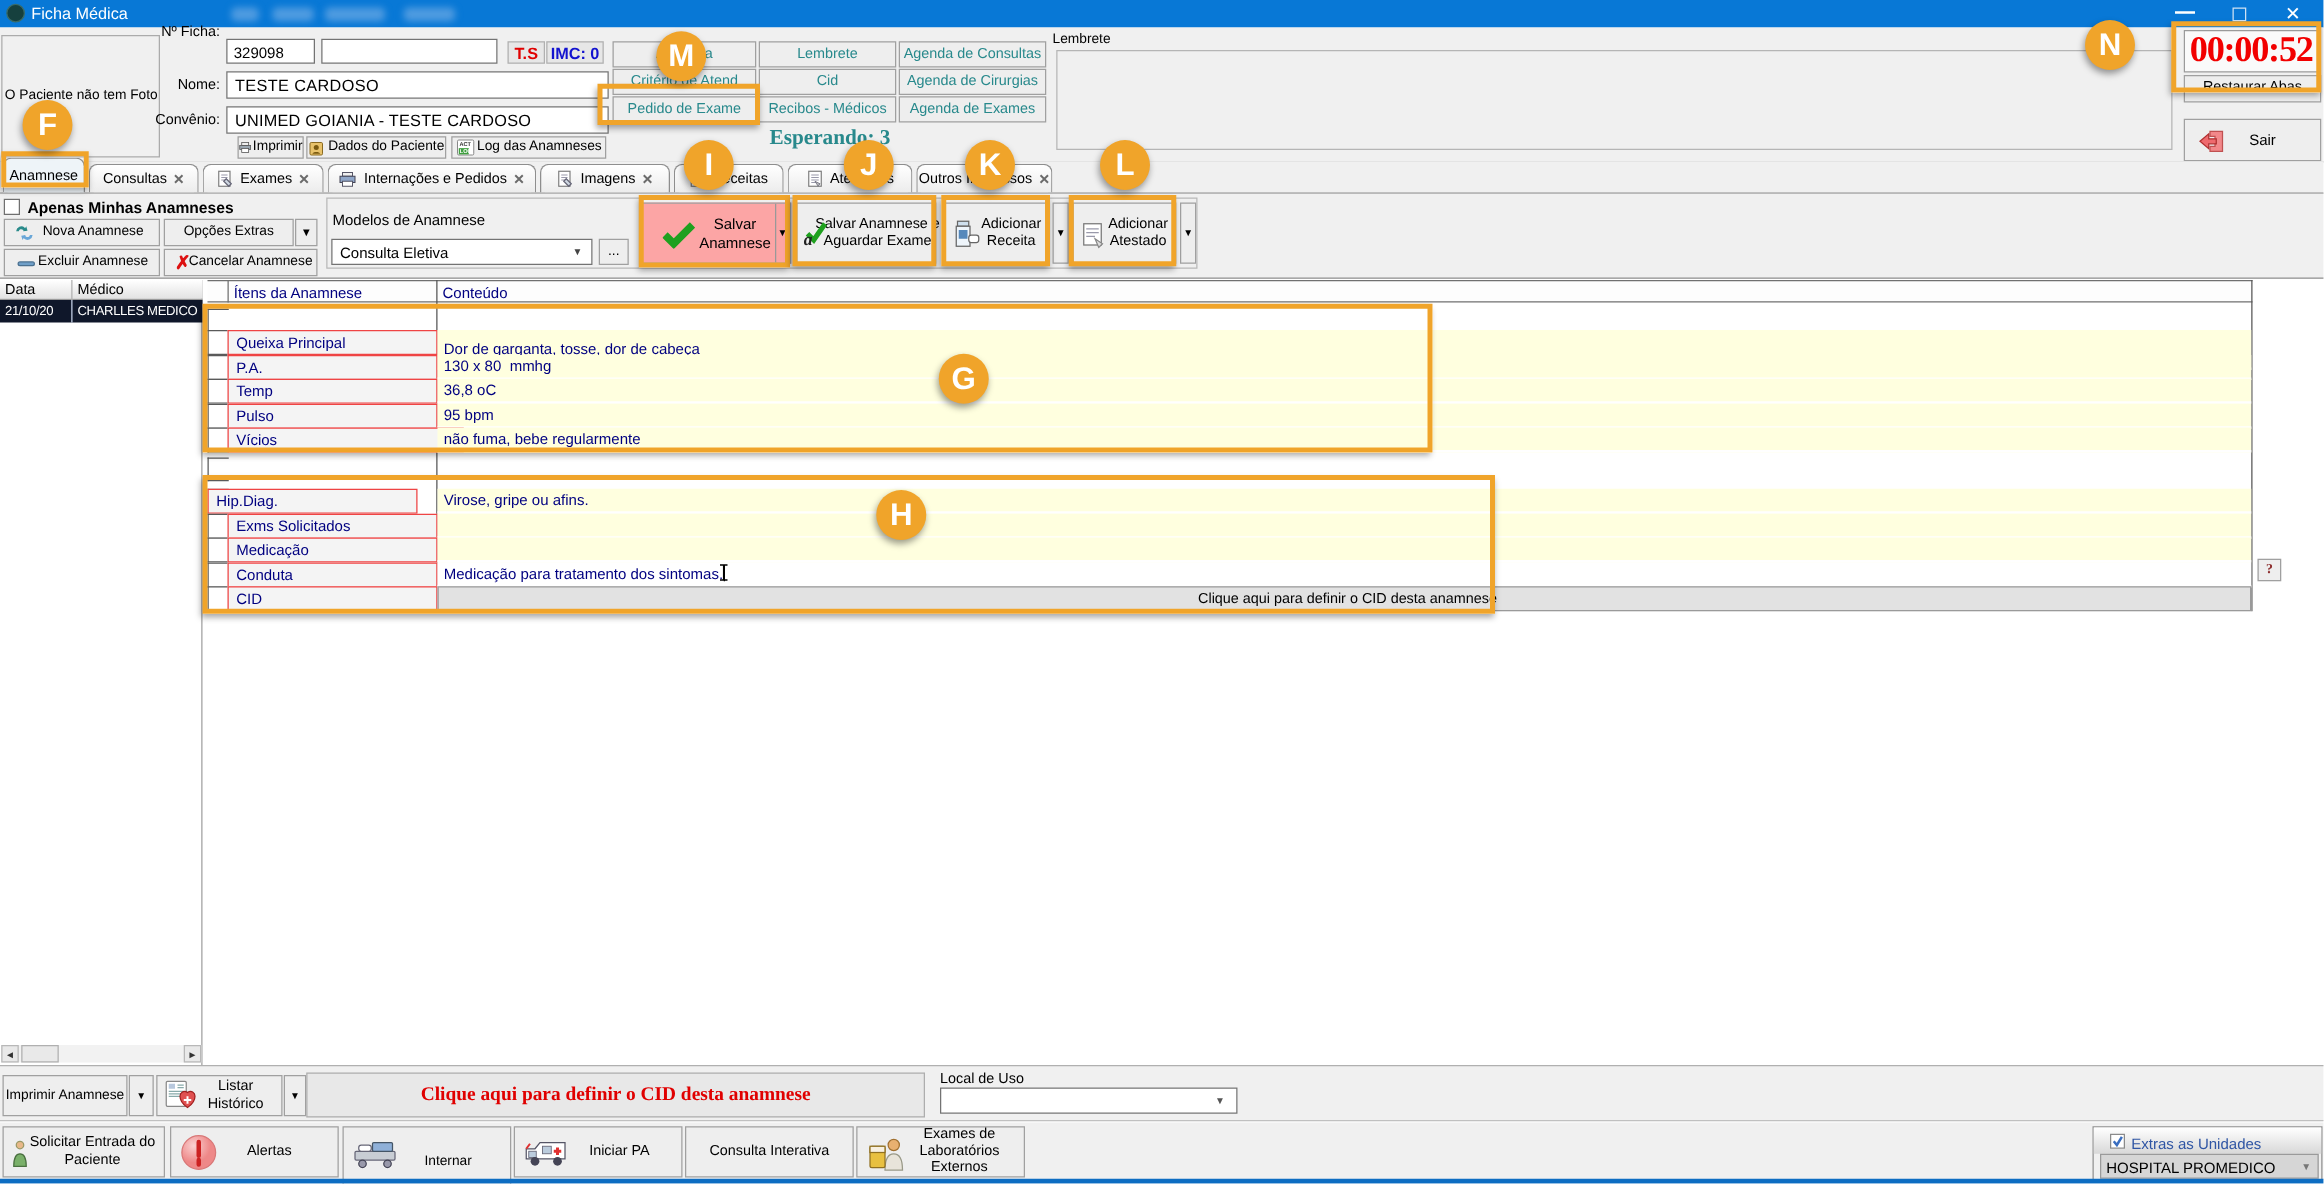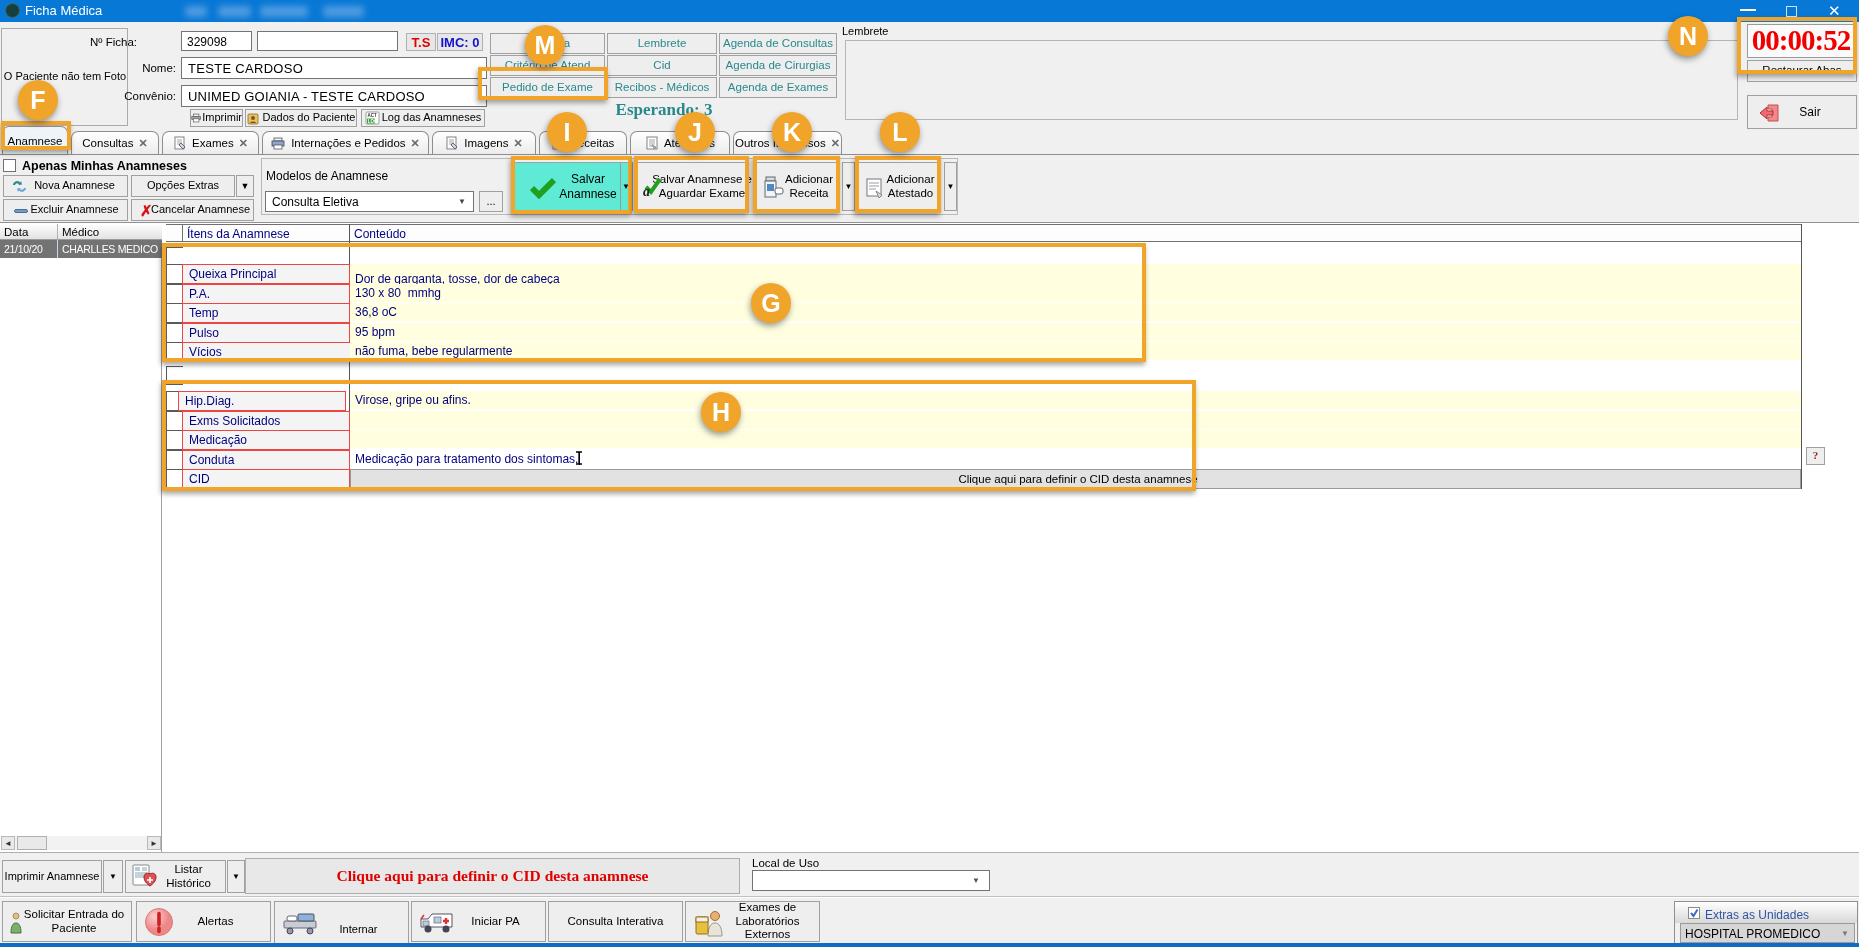--- a/index.html
+++ b/index.html
@@ -28,21 +28,21 @@
 <div class="abs" style="left:218px;top:6px;width:33px;height:11px;background:#4f9be0;filter:blur(3px);border-radius:4px"></div>
 <div class="abs" style="left:260px;top:6px;width:48px;height:11px;background:#4f9be0;filter:blur(3px);border-radius:4px"></div>
 <div class="abs" style="left:323px;top:6px;width:41px;height:11px;background:#4f9be0;filter:blur(3px);border-radius:4px"></div>
 <div class="abs" style="left:1740px;top:9px;width:16px;height:2px;background:#fff"></div>
 <div class="abs" style="left:1786px;top:6px;width:11px;height:11px;border:1.5px solid #cfe2f4"></div>
 <div class="abs" style="left:1828px;top:2px;color:#fff;font-size:15px;font-weight:400">✕</div>
 
 <div class="abs" style="left:0;top:22px;width:1859px;height:108px;background:#f0f0f0;border-bottom:1px solid #b0b0b0"></div>
 <div class="abs" style="left:1px;top:28px;width:127px;height:98px;border:1px solid #ababab;background:#f0f0f0"></div>
 <div class="abs" style="left:3px;top:70px;width:124px;text-align:center;font-size:11px;white-space:nowrap">O Paciente não tem Foto</div>
-<div class="abs" style="left:90px;top:36px;width:86px;font-size:11.5px">Nº Ficha:</div>
+<div class="abs" style="left:90px;top:20px;width:86px;text-align:right;font-size:11.5px">Nº Ficha:</div>
 <div class="tb" style="left:181px;top:31px;width:71px;height:20px;font-size:12px;padding:3px 0 0 5px">329098</div>
 <div class="tb" style="left:257px;top:31px;width:141px;height:20px"></div>
 <div class="abs" style="left:406px;top:33px;width:30px;height:18px;background:#e7e7e7;border:1px solid #b0b0b0;color:#e00000;font-weight:bold;font-size:13px;text-align:center;padding-top:1px">T.S</div>
 <div class="abs" style="left:437px;top:33px;width:46px;height:18px;background:#e7e7e7;border:1px solid #b0b0b0;color:#1212cf;font-weight:bold;font-size:13px;text-align:center;padding-top:1px">IMC: 0</div>
 <div class="abs" style="left:90px;top:62px;width:86px;text-align:right;font-size:11.5px">Nome:</div>
 <div class="tb" style="left:181px;top:57px;width:306px;height:22px;font-size:13px;padding:3px 0 0 6px;letter-spacing:.3px">TESTE CARDOSO</div>
 <div class="abs" style="left:90px;top:90px;width:86px;text-align:right;font-size:11.5px">Convênio:</div>
 <div class="tb" style="left:181px;top:85px;width:306px;height:22px;font-size:13px;padding:3px 0 0 6px;letter-spacing:.2px">UNIMED GOIANIA - TESTE CARDOSO</div>
 <div class="btn" style="left:190px;top:109px;width:53px;height:18px;font-size:11px"><svg width="13" height="12" viewBox="0 0 13 12" style="margin-right:1px">
         <rect x="3" y="1" width="7" height="3" fill="#eee" stroke="#555" stroke-width=".8"></rect>
@@ -136,21 +136,21 @@
 <div class="btn" style="left:131px;top:199px;width:123px;height:22px">
       <span style="position:absolute;left:8px;top:2px;color:#dd1111;font-weight:bold;font-size:15px">✗</span>
       <span style="margin-left:16px">Cancelar Anamnese</span>
     </div>
 <div class="abs" style="left:261px;top:158px;width:697px;height:57px;border:1px solid #b8b8b8"></div>
 <div class="abs" style="left:266px;top:169px;font-size:12px">Modelos de Anamnese</div>
 <div class="tb" style="left:265px;top:191px;width:209px;height:21px;font-size:12px;padding:3px 0 0 6px">Consulta Eletiva</div>
 <div class="abs" style="left:458px;top:197px;color:#444;font-size:8px">▼</div>
 <div class="btn" style="left:479px;top:191px;width:24px;height:21px">...</div>
 
-<div class="btn" style="left:513px;top:162px;width:120px;height:49px;background:#5eead4">
+<div class="btn" style="left:513px;top:162px;width:120px;height:49px;background:#fca5a5">
   <svg width="26" height="22" viewBox="0 0 26 22" style="position:absolute;left:16px;top:14px">
         <path d="M2 11 l7 7 L24 3" stroke="#1fa01f" stroke-width="6" fill="none"></path>
       </svg>
   <span style="margin-left:30px;font-size:12px">Salvar<br>Anamnese</span>
   <div style="position:absolute;right:11px;top:0;width:1px;height:47px;background:#999"></div>
   <div style="position:absolute;right:2px;top:19px;font-size:8px">▼</div>
 </div>
 <div class="btn" style="left:637px;top:162px;width:112px;height:49px;font-size:11.5px">
   <svg width="20" height="20" viewBox="0 0 20 20" style="position:absolute;left:4px;top:14px">
         <path d="M4 10 l5 5 L18 2" stroke="#1fa01f" stroke-width="4" fill="none"></path>
@@ -177,21 +177,21 @@
   <span style="margin-left:22px">Adicionar<br>Atestado</span>
 </div>
 <div class="btn" style="left:944px;top:162px;width:13px;height:49px;font-size:8px">▼</div>
 
 <div class="abs" style="left:0;top:224px;width:162px;height:628px;background:#fff;border-right:1px solid #a0a0a0"></div>
 <div class="abs" style="left:0;top:224px;width:162px;height:16px;background:linear-gradient(#ffffff,#e2e2e2);border-bottom:1px solid #9a9a9a">
   <span style="position:absolute;left:4px;top:2px;font-size:11.5px">Data</span>
   <div style="position:absolute;left:57px;top:0;width:1px;height:16px;background:#b0b0b0"></div>
   <span style="position:absolute;left:62px;top:2px;font-size:11.5px">Médico</span>
 </div>
-<div class="abs" style="left:0;top:240px;width:162px;height:18px;background:#737373;color:#fff;font-size:10.5px;letter-spacing:-0.3px">
+<div class="abs" style="left:0;top:240px;width:162px;height:18px;background:#0f172a;color:#fff;font-size:10.5px;letter-spacing:-0.3px">
   <span style="position:absolute;left:4px;top:3px">21/10/20</span>
   <div style="position:absolute;left:57px;top:0;width:1px;height:18px;background:#c8d4ea"></div>
   <span style="position:absolute;left:62px;top:3px;white-space:nowrap">CHARLLES MEDICO</span>
 </div>
 
 <div class="abs" style="left:1px;top:836px;width:160px;height:14px;background:#f2f2f2">
   <div style="position:absolute;left:0;top:0;width:14px;height:14px;background:#e9e9e9;border:1px solid #b8b8b8;font-size:8px;text-align:center;line-height:13px;color:#333">◄</div>
   <div style="position:absolute;left:16px;top:0;width:30px;height:14px;background:#e9e9e9;border:1px solid #b0b0b0"></div>
   <div style="position:absolute;right:0;top:0;width:14px;height:14px;background:#e9e9e9;border:1px solid #b8b8b8;font-size:8px;text-align:center;line-height:13px;color:#333">►</div>
 </div>
@@ -219,21 +219,21 @@
 <div class="cell-i" style="left:166px;top:322.5px;width:17px;height:20px"></div>
 <div class="cell-l" style="left:182px;top:322.5px;width:168px;height:20px">Pulso</div>
 <div class="cell-c" style="left:350px;top:322.5px;width:1451px;height:20px">95 bpm</div>
 <div class="cell-i" style="left:166px;top:342px;width:17px;height:20px"></div>
 <div class="cell-l" style="left:182px;top:342px;width:189px;height:20px">Vícios</div>
 <div class="cell-c" style="left:350px;top:342px;width:1451px;height:20px">não fuma, bebe regularmente</div>
 
 <div class="cell-i" style="left:166px;top:366px;width:17px;height:19px"></div>
 
 <div class="cell-i" style="left:166px;top:391px;width:17px;height:20px"></div>
-<div class="cell-l" style="left:178px;top:391px;width:168px;height:20px">Hip.Diag.</div>
+<div class="cell-l" style="left:166px;top:391px;width:168px;height:20px">Hip.Diag.</div>
 <div class="cell-c" style="left:350px;top:391px;width:1451px;height:20px">Virose, gripe ou afins.</div>
 <div class="cell-i" style="left:166px;top:410.5px;width:17px;height:20px"></div>
 <div class="cell-l" style="left:182px;top:410.5px;width:168px;height:20px">Exms Solicitados</div>
 <div class="cell-c" style="left:350px;top:410.5px;width:1451px;height:20px"></div>
 <div class="cell-i" style="left:166px;top:430px;width:17px;height:20px"></div>
 <div class="cell-l" style="left:182px;top:430px;width:168px;height:20px">Medicação</div>
 <div class="cell-c" style="left:350px;top:430px;width:1451px;height:20px"></div>
 <div class="cell-i" style="left:166px;top:449.5px;width:17px;height:20px"></div>
 <div class="cell-l" style="left:182px;top:449.5px;width:168px;height:20px">Conduta</div>
 <div class="cell-c" style="left:350px;top:449.5px;width:1451px;height:20px;background:#fff">Medicação para tratamento dos sintomas.<span style="display:inline-block;width:1px;height:13px;background:#000;margin-left:1px"></span></div>

